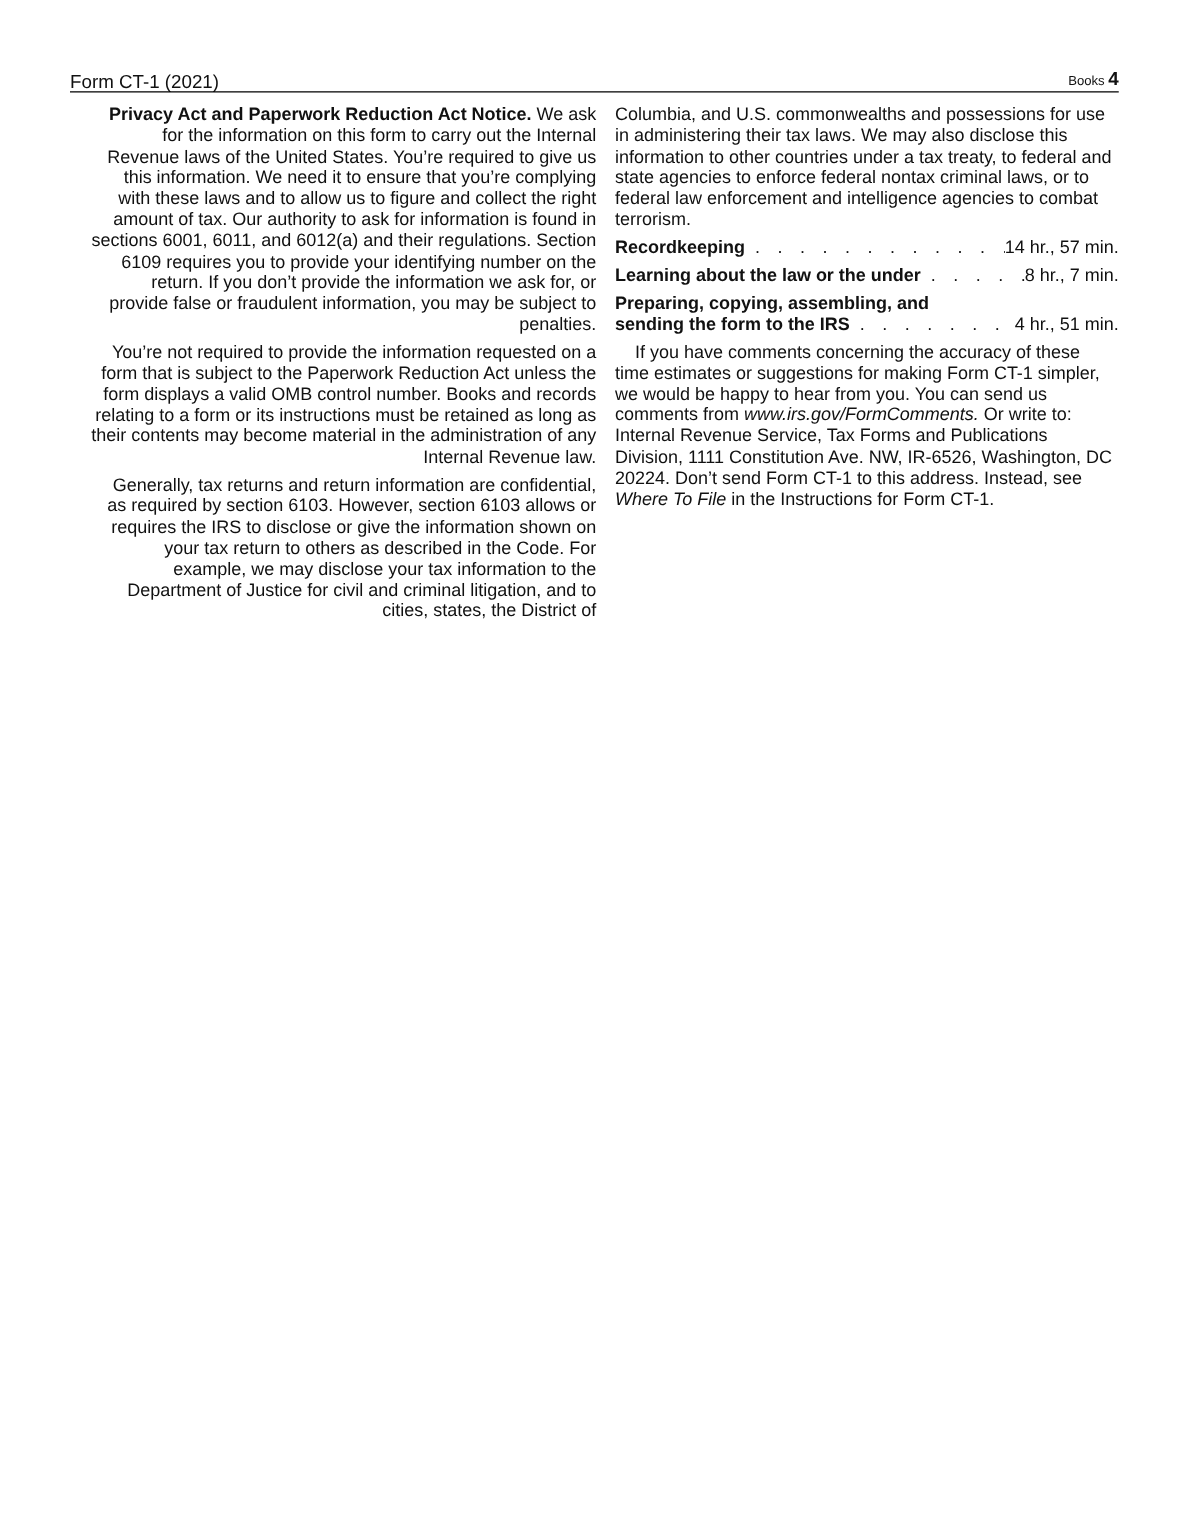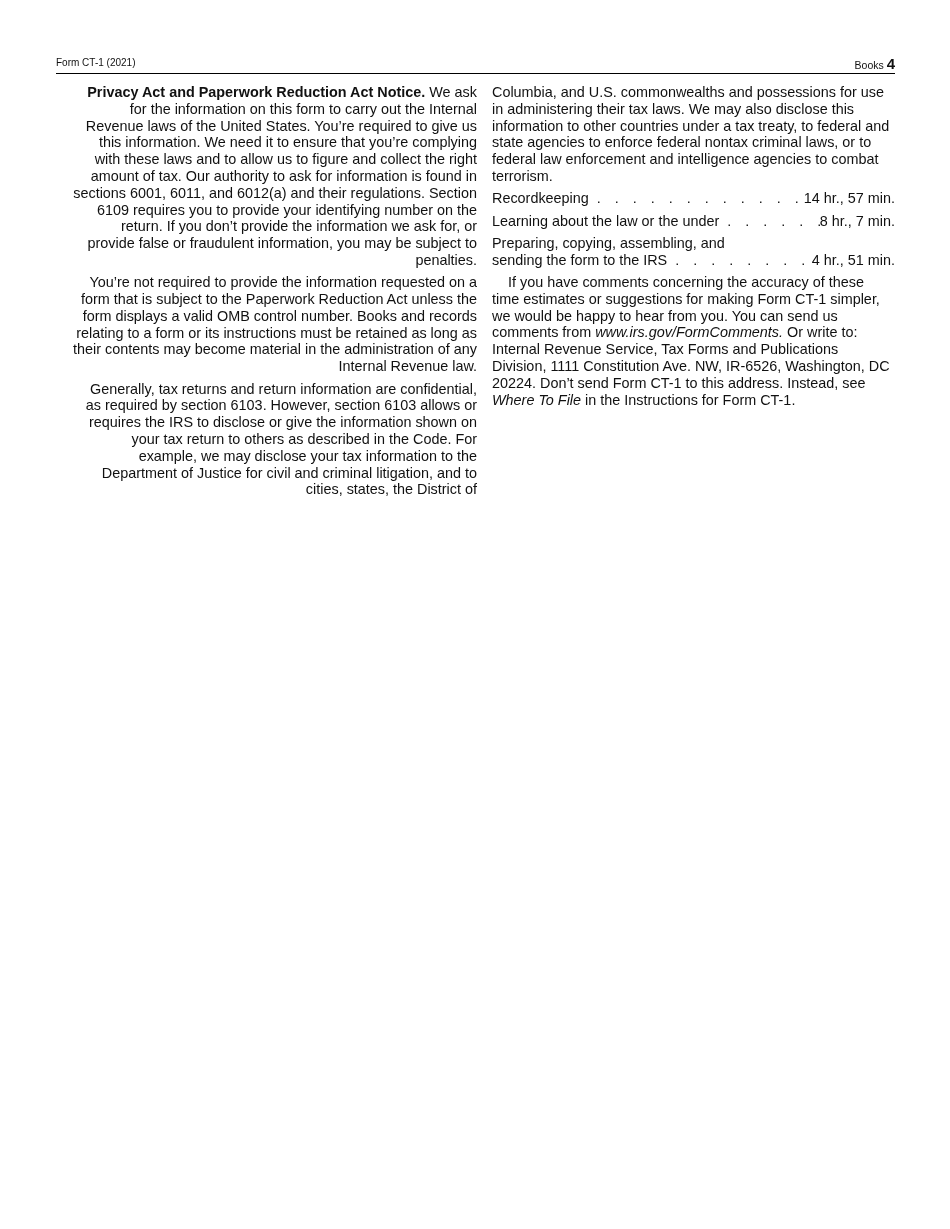--- a/index.html
+++ b/index.html
@@ -1,31 +1,31 @@
 <!DOCTYPE html>
 <html><head>
   <meta charset="utf-8">
   <style>
     html, body { margin: 0; padding: 0; background: #ffffff; }
     body { width: 950px; height: 1229px; position: relative; overflow: hidden;
            font-family: "Liberation Sans", "DejaVu Sans", sans-serif; color: #111; }
     .page-header { position: absolute; left: 56px; top: 55px; width: 839px; height: 18px; }
-    .form-id { position: absolute; left: 0; top: 2px; font-size: 10px; }
+    .form-id { position: absolute; left: 0; top: 2px; font-size: 15px; }
     .page-num { position: absolute; right: 0; top: 0; font-size: 10.5px; }
     .page-num b { font-size: 15px; font-weight: bold; }
     .rule { position: absolute; left: 56px; top: 73px; width: 839px; height: 0; border-top: 1.6px solid #000; }
     .col { position: absolute; top: 84px; font-size: 14.4px; line-height: 16.8px; }
     .col-left { left: 72px; width: 405px; text-align: right; }
     .col-right { left: 492px; width: 403px; }
     p { margin: 0 0 5.5px 0; }
     .indent { text-indent: 16px; }
     .bold { font-weight: bold; }
     .it { font-style: italic; }
     .time-row { display: flex; justify-content: space-between; align-items: flex-end; margin: 0 0 5.5px 0; }
-    .time-label { font-weight: normal; }
+    .time-label { font-weight: bold; }
     .dots { flex: 1; overflow: hidden; white-space: nowrap; letter-spacing: 5px; padding-left: 8px; color: #111; }
     .time-val { white-space: nowrap; }
   </style>
 </head>
 <body>
 
 <div class="page-header">
   <span class="form-id">Form CT-1 (2021)</span>
   <span class="page-num"><span>Books</span> <b>4</b></span>
 </div>

